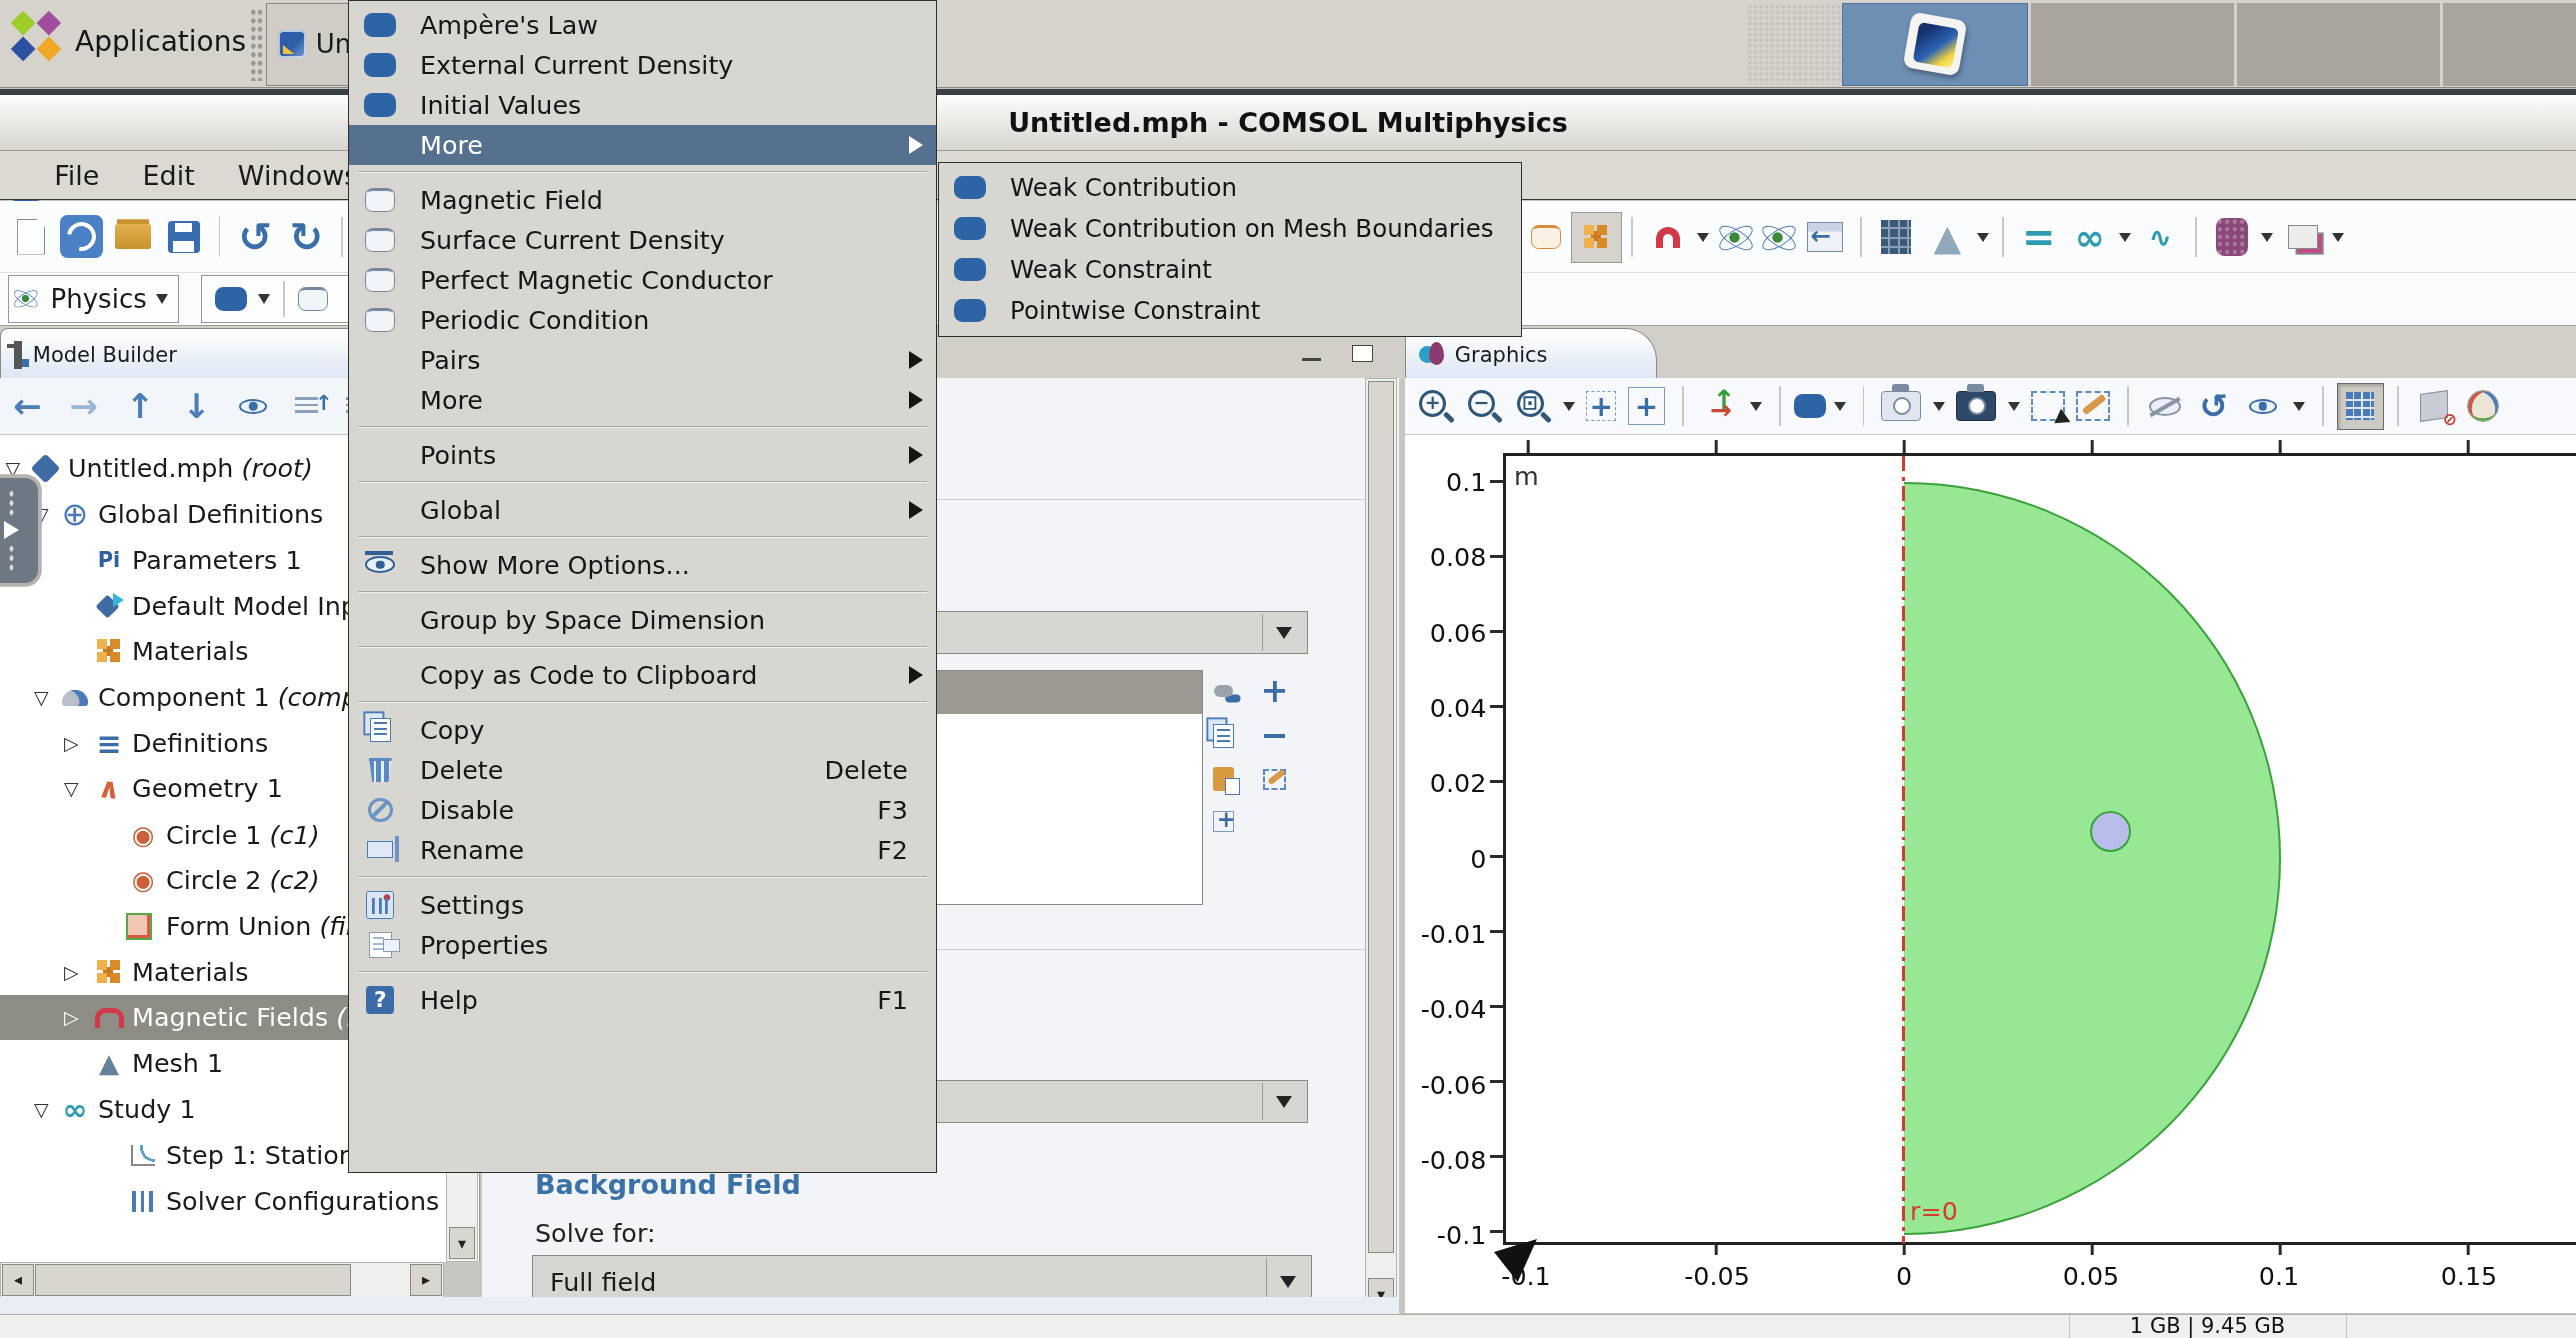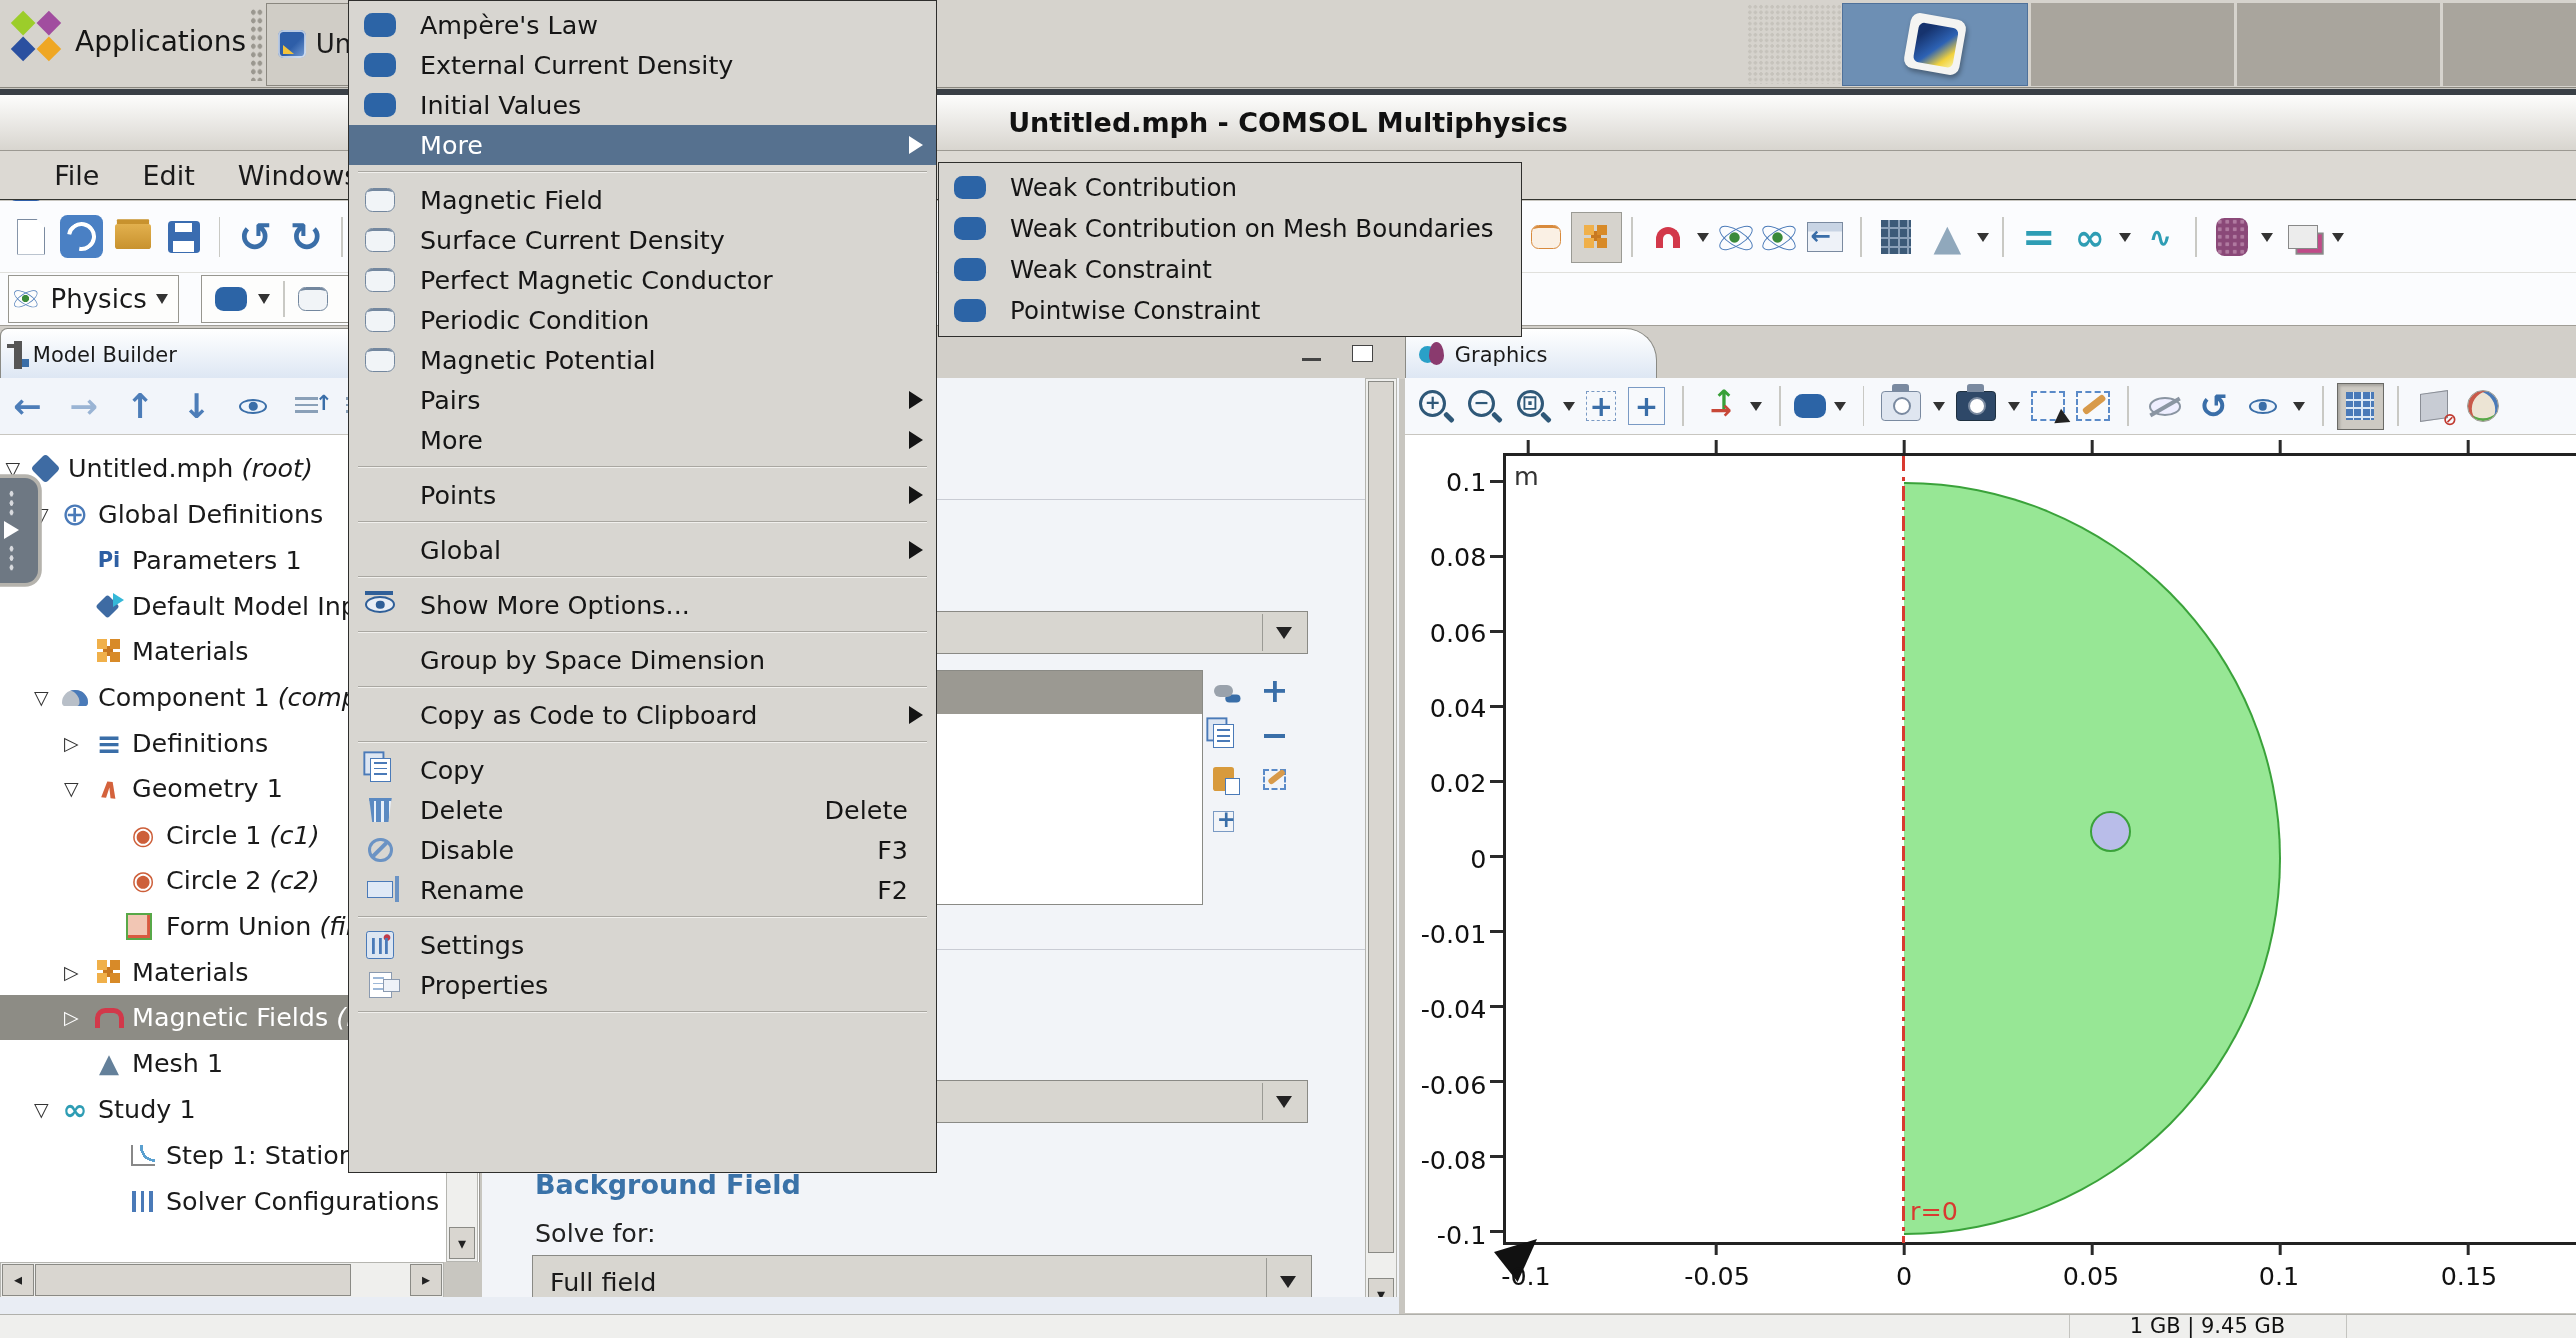--- a/index.html
+++ b/index.html
@@ -612,26 +612,20 @@
         </span>
         <span>Perfect Magnetic Conductor</span>
       </div>
     <div class="mi">
         <span class="ic">
           <span class="ic-boundary"></span>
         </span>
         <span>Periodic Condition</span>
       </div>
     <div class="mi">
-        <span class="ic">
-          <span class="ic-boundary"></span>
-        </span>
-        <span>Magnetic Potential</span>
-      </div>
-    <div class="mi">
         <span>Pairs</span>
         <span class="sub"></span>
       </div>
     <div class="mi">
         <span>More</span>
         <span class="sub"></span>
       </div>
     <div class="msep"></div>
     <div class="mi">
         <span>Points</span>
@@ -693,20 +687,27 @@
         </span>
         <span>Settings</span>
       </div>
     <div class="mi">
         <span class="ic">
           <span class="ic-props"></span>
         </span>
         <span>Properties</span>
       </div>
     <div class="msep"></div>
+    <div class="mi">
+        <span class="ic">
+          <span class="ic-help"></span>
+        </span>
+        <span>Help</span>
+        <span class="sc">F1</span>
+      </div>
   </div>
 
   <div class="ab" id="submenu">
     <div class="mi">
         <span class="ic">
           <span class="ic-domain"></span>
         </span>
         <span>Weak Contribution</span>
       </div>
     <div class="mi">

